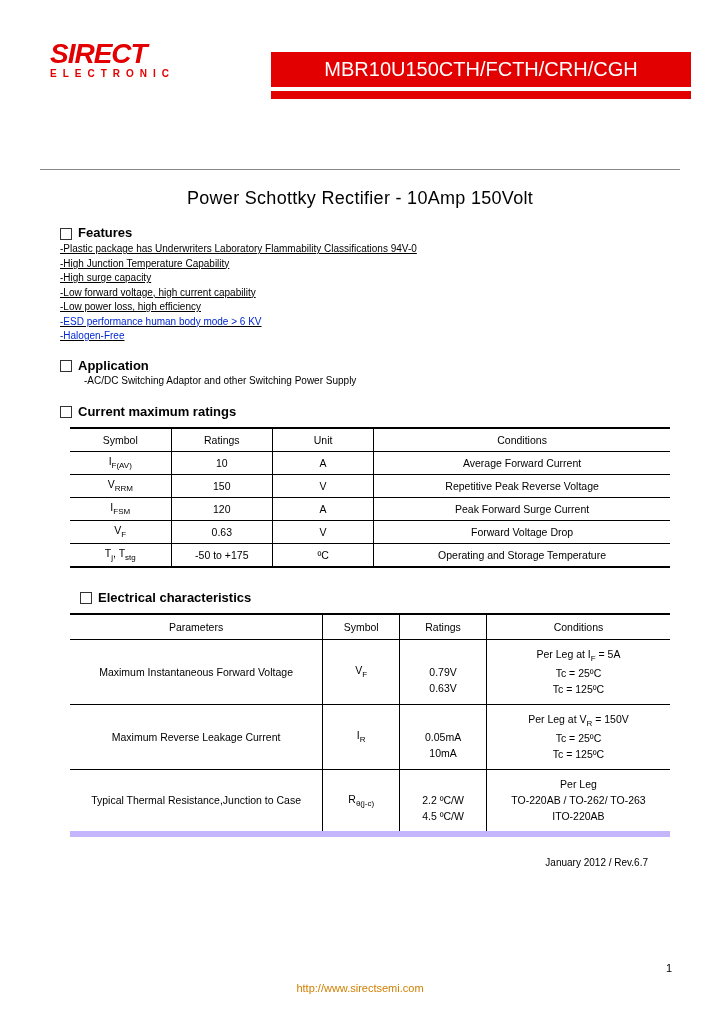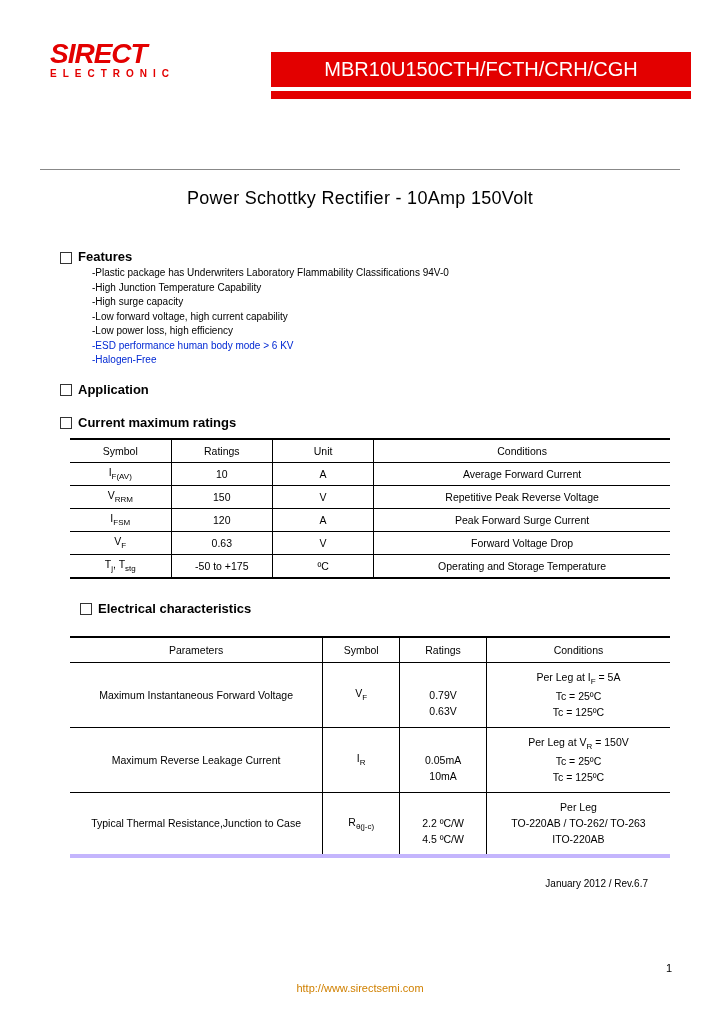--- a/index.html
+++ b/index.html
@@ -61,44 +61,45 @@
     border: none;
     border-top: 1px solid #888;
     margin-top: 90px;
     margin-bottom: 0;
   }
   .subtitle {
     font-size: 18px;
     font-weight: normal;
     text-align: center;
     margin-top: 18px;
-    margin-bottom: 40px;
+    margin-bottom: 16px;
     letter-spacing: 0.3px;
   }
   .section-head {
     font-size: 13px;
     font-weight: bold;
     margin-left: 20px;
     margin-top: 14px;
     margin-bottom: 2px;
   }
   .section-head::before {
     content: "";
     display: inline-block;
     width: 10px;
     height: 10px;
     border: 1px solid #333;
     margin-right: 6px;
     vertical-align: middle;
     background: #fff;
   }
   .feature-list {
-    margin-left: 52px;
+    margin-left: 20px;
     font-size: 10px;
     line-height: 1.45;
+    text-decoration: underline;
   }
   .feature-list div {
     color: #000;
   }
   .feature-list .blue {
     color: #0028d3;
   }
   .app-text {
     margin-left: 44px;
     font-size: 10px;
@@ -138,25 +139,25 @@
   table.t1 td:first-child, table.t1 th:first-child {
     border-left: none;
   }
   .c1 { width: 90px; }
   .c2 { width: 90px; }
   .c3 { width: 90px; }
   .c4 { width: 290px; }
   table.t2 {
     border-collapse: collapse;
     margin-left: 30px;
-    margin-top: 20px;
+    margin-top: 8px;
     width: 600px;
     font-size: 10.5px;
     border-top: 2px solid #000;
-    border-bottom: 4px solid #c4b5fd;
+    border-bottom: 6px solid #c4b5fd;
   }
   table.t2 th, table.t2 td {
     border-left: none;
     border-right: 1px solid #000;
     border-top: 1px solid #000;
     border-bottom: none;
     padding: 3px 6px;
     text-align: center;
     font-weight: normal;
     vertical-align: middle;
@@ -226,20 +227,21 @@
     <div>-Plastic package has Underwriters Laboratory Flammability Classifications 94V-0</div>
     <div>-High Junction Temperature Capability</div>
     <div>-High surge capacity</div>
     <div>-Low forward voltage, high current capability</div>
     <div>-Low power loss, high efficiency</div>
     <div class="blue">-ESD performance human body mode &gt; 6 KV</div>
     <div class="blue">-Halogen-Free</div>
   </div>
 
   <div class="section-head">Application</div>
+  <div class="app-text">-AC/DC Switching Adaptor and other Switching Power Supply</div>
 
   <div class="section-head" style="margin-top:18px">Current maximum ratings</div>
 
   <table class="t1">
     <tbody>
         <tr>
       <th class="c1">Symbol</th>
       <th class="c2">Ratings</th>
       <th class="c3">Unit</th>
       <th class="c4">Conditions</th>

